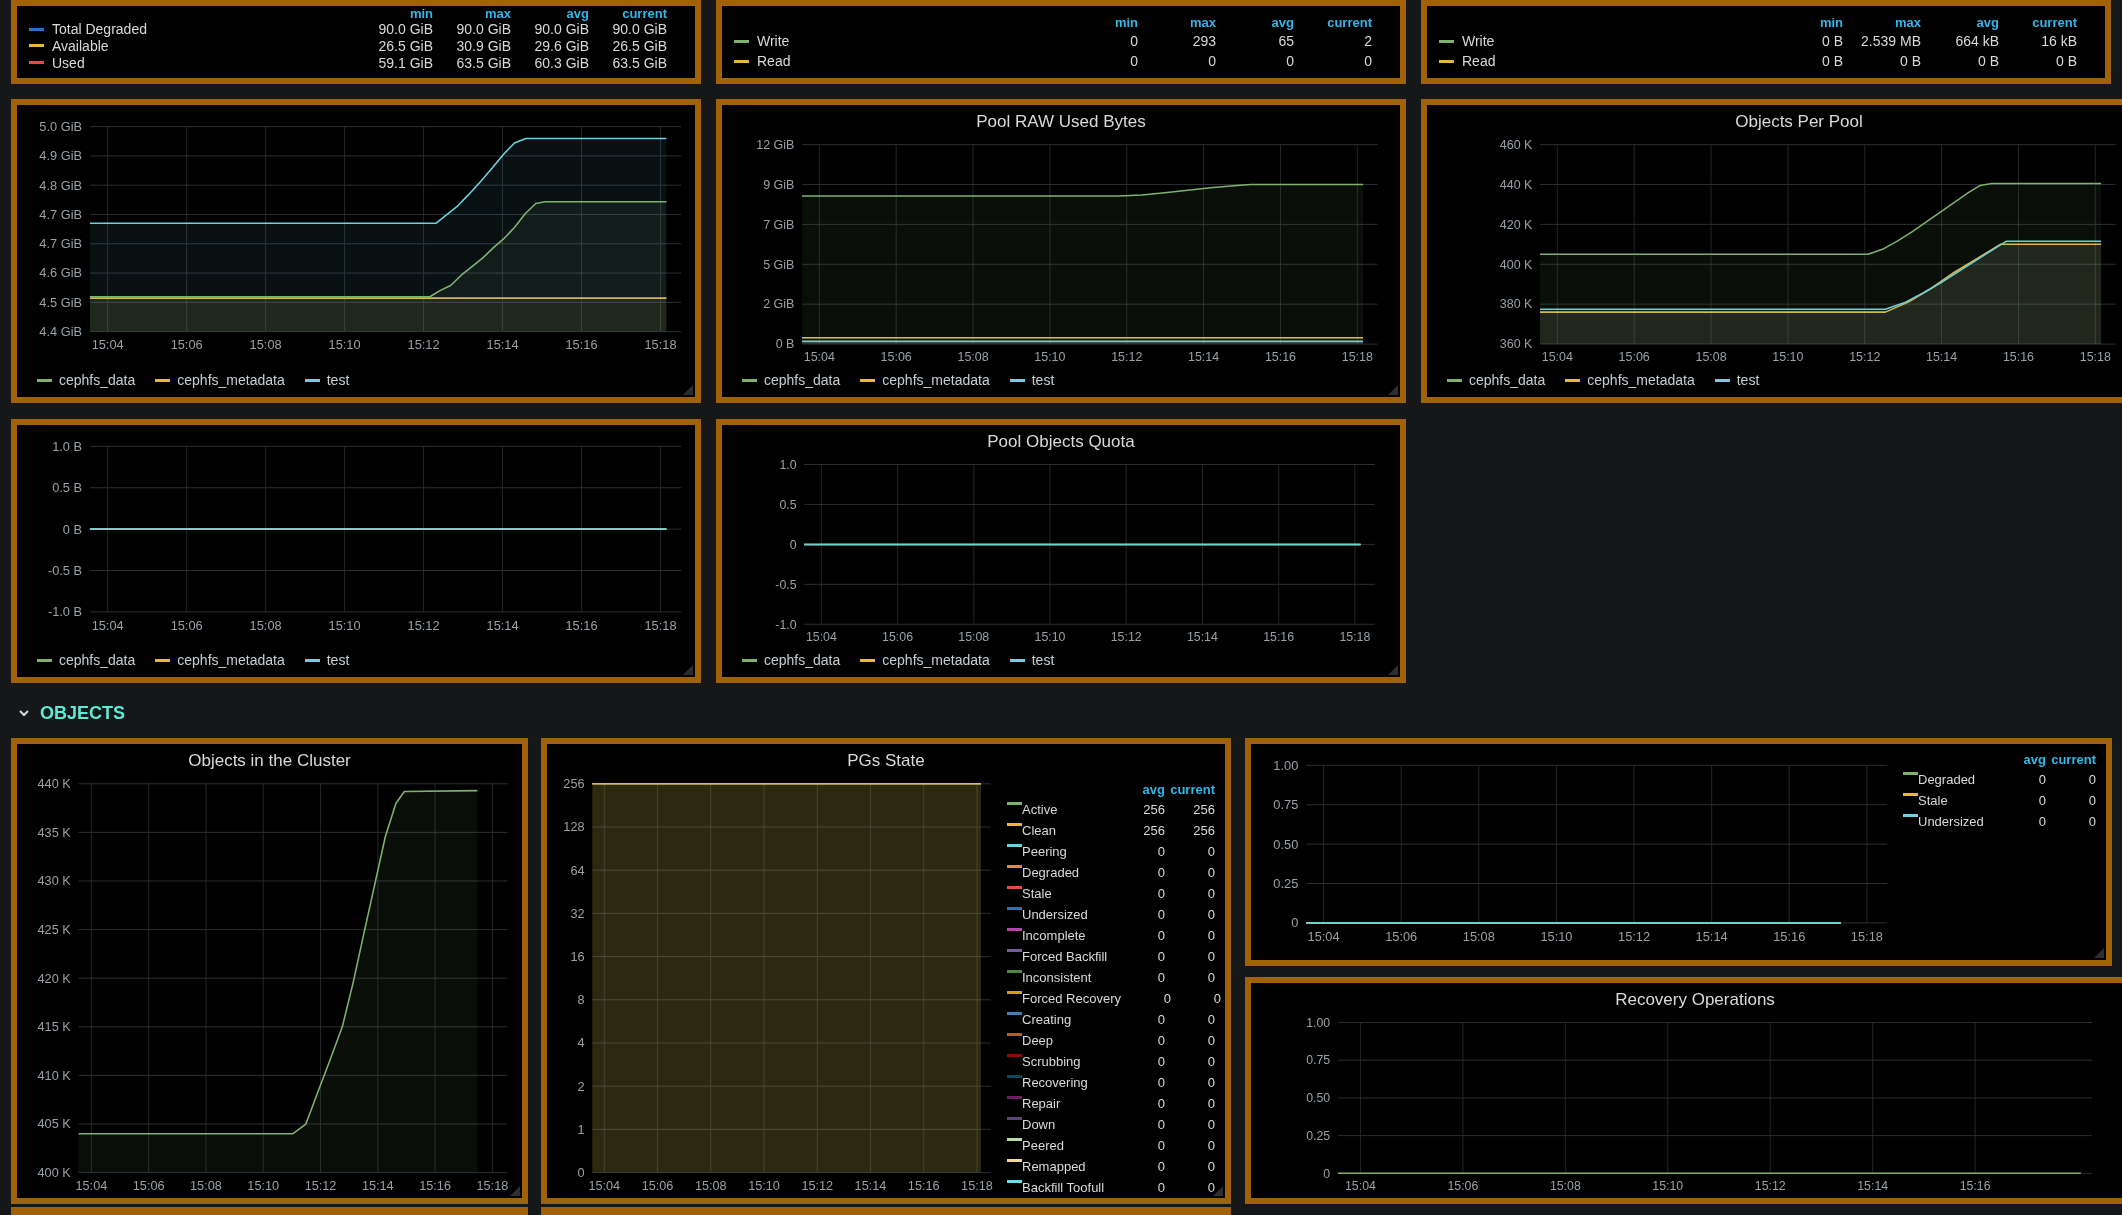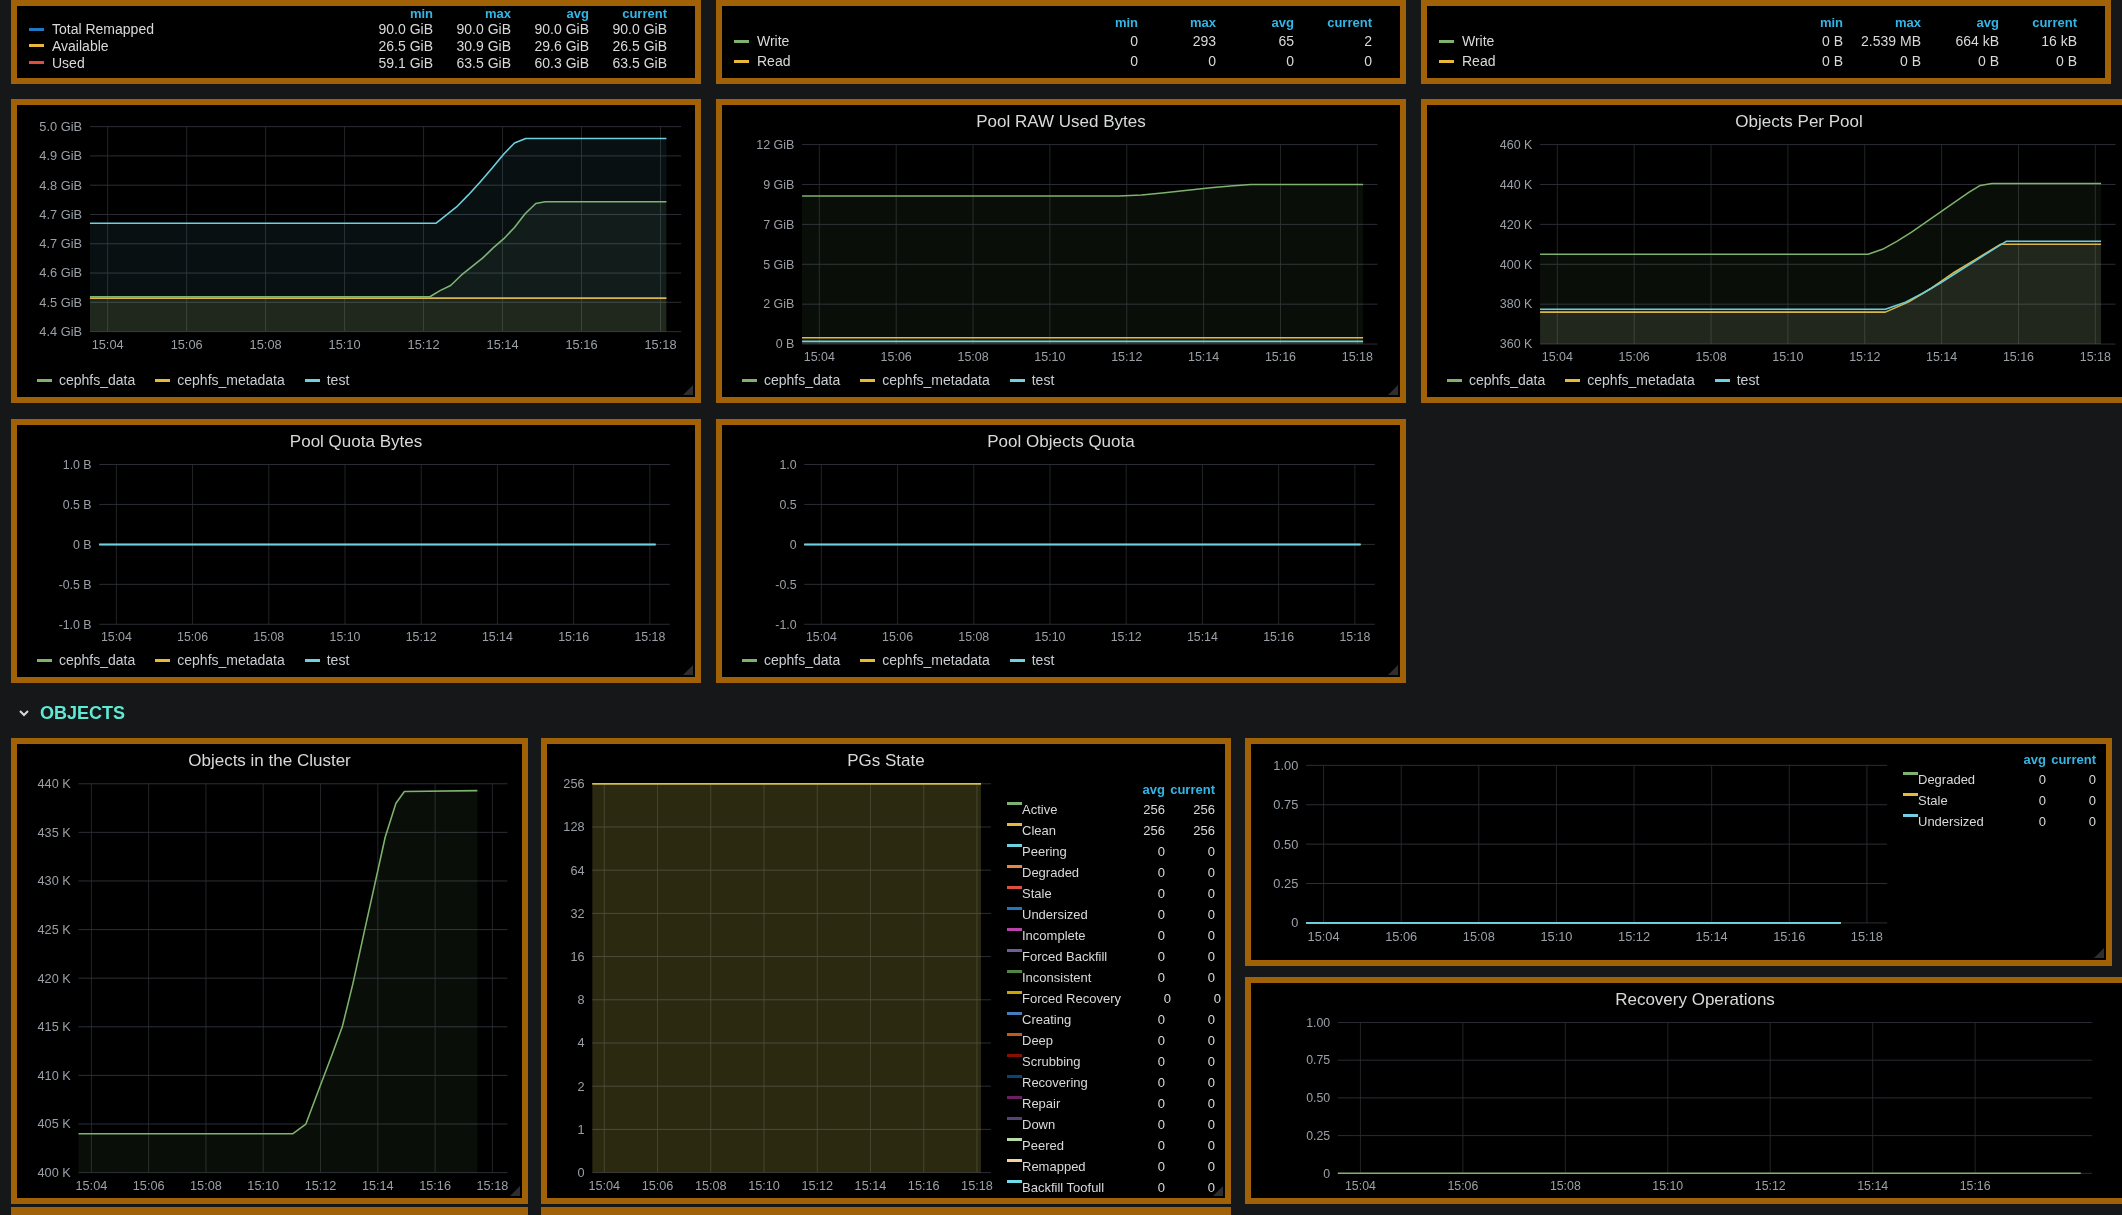--- a/index.html
+++ b/index.html
@@ -39,21 +39,21 @@
     <div class="st-row st-head">
       <span class="st-name"></span>
       <span class="st-val st-h">min</span>
       <span class="st-val st-h">max</span>
       <span class="st-val st-h">avg</span>
       <span class="st-val st-h">current</span>
     </div>
     <div class="st-row">
       <span class="st-name">
         <i class="swatch" style="background: rgb(31, 120, 193);"></i>
-        <span class="">Total Remapped</span>
+        <span class="">Total Degraded</span>
       </span>
       <span class="st-val">90.0 GiB</span>
       <span class="st-val">90.0 GiB</span>
       <span class="st-val">90.0 GiB</span>
       <span class="st-val">90.0 GiB</span>
     </div>
     <div class="st-row">
       <span class="st-name">
         <i class="swatch" style="background: rgb(234, 184, 57);"></i>
         <span class="">Available</span>
@@ -293,21 +293,20 @@
       </span>
       <span class="legend-item">
         <i class="swatch" style="background: rgb(110, 208, 224);"></i>
         <span class="">test</span>
       </span>
     </div>
   <div class="resize-handle"></div>
 </div>
 
 <div class="panel" style="left:11px;top:419px;width:690px;height:264px">
-  <div class="panel-title">Pool Quota Bytes</div>
   <svg class="chart" viewBox="0 0 688 204">
       <line x1="92" y1="10" x2="92" y2="178" stroke="#242629" stroke-width="1"></line>
       <text x="92" y="196" fill="#9aa0a6" font-size="13" text-anchor="middle">15:04</text>
       <line x1="172.14285714285714" y1="10" x2="172.14285714285714" y2="178" stroke="#242629" stroke-width="1"></line>
       <text x="172.14285714285714" y="196" fill="#9aa0a6" font-size="13" text-anchor="middle">15:06</text>
       <line x1="252.28571428571428" y1="10" x2="252.28571428571428" y2="178" stroke="#242629" stroke-width="1"></line>
       <text x="252.28571428571428" y="196" fill="#9aa0a6" font-size="13" text-anchor="middle">15:08</text>
       <line x1="332.42857142857144" y1="10" x2="332.42857142857144" y2="178" stroke="#242629" stroke-width="1"></line>
       <text x="332.42857142857144" y="196" fill="#9aa0a6" font-size="13" text-anchor="middle">15:10</text>
       <line x1="412.57142857142856" y1="10" x2="412.57142857142856" y2="178" stroke="#242629" stroke-width="1"></line>

